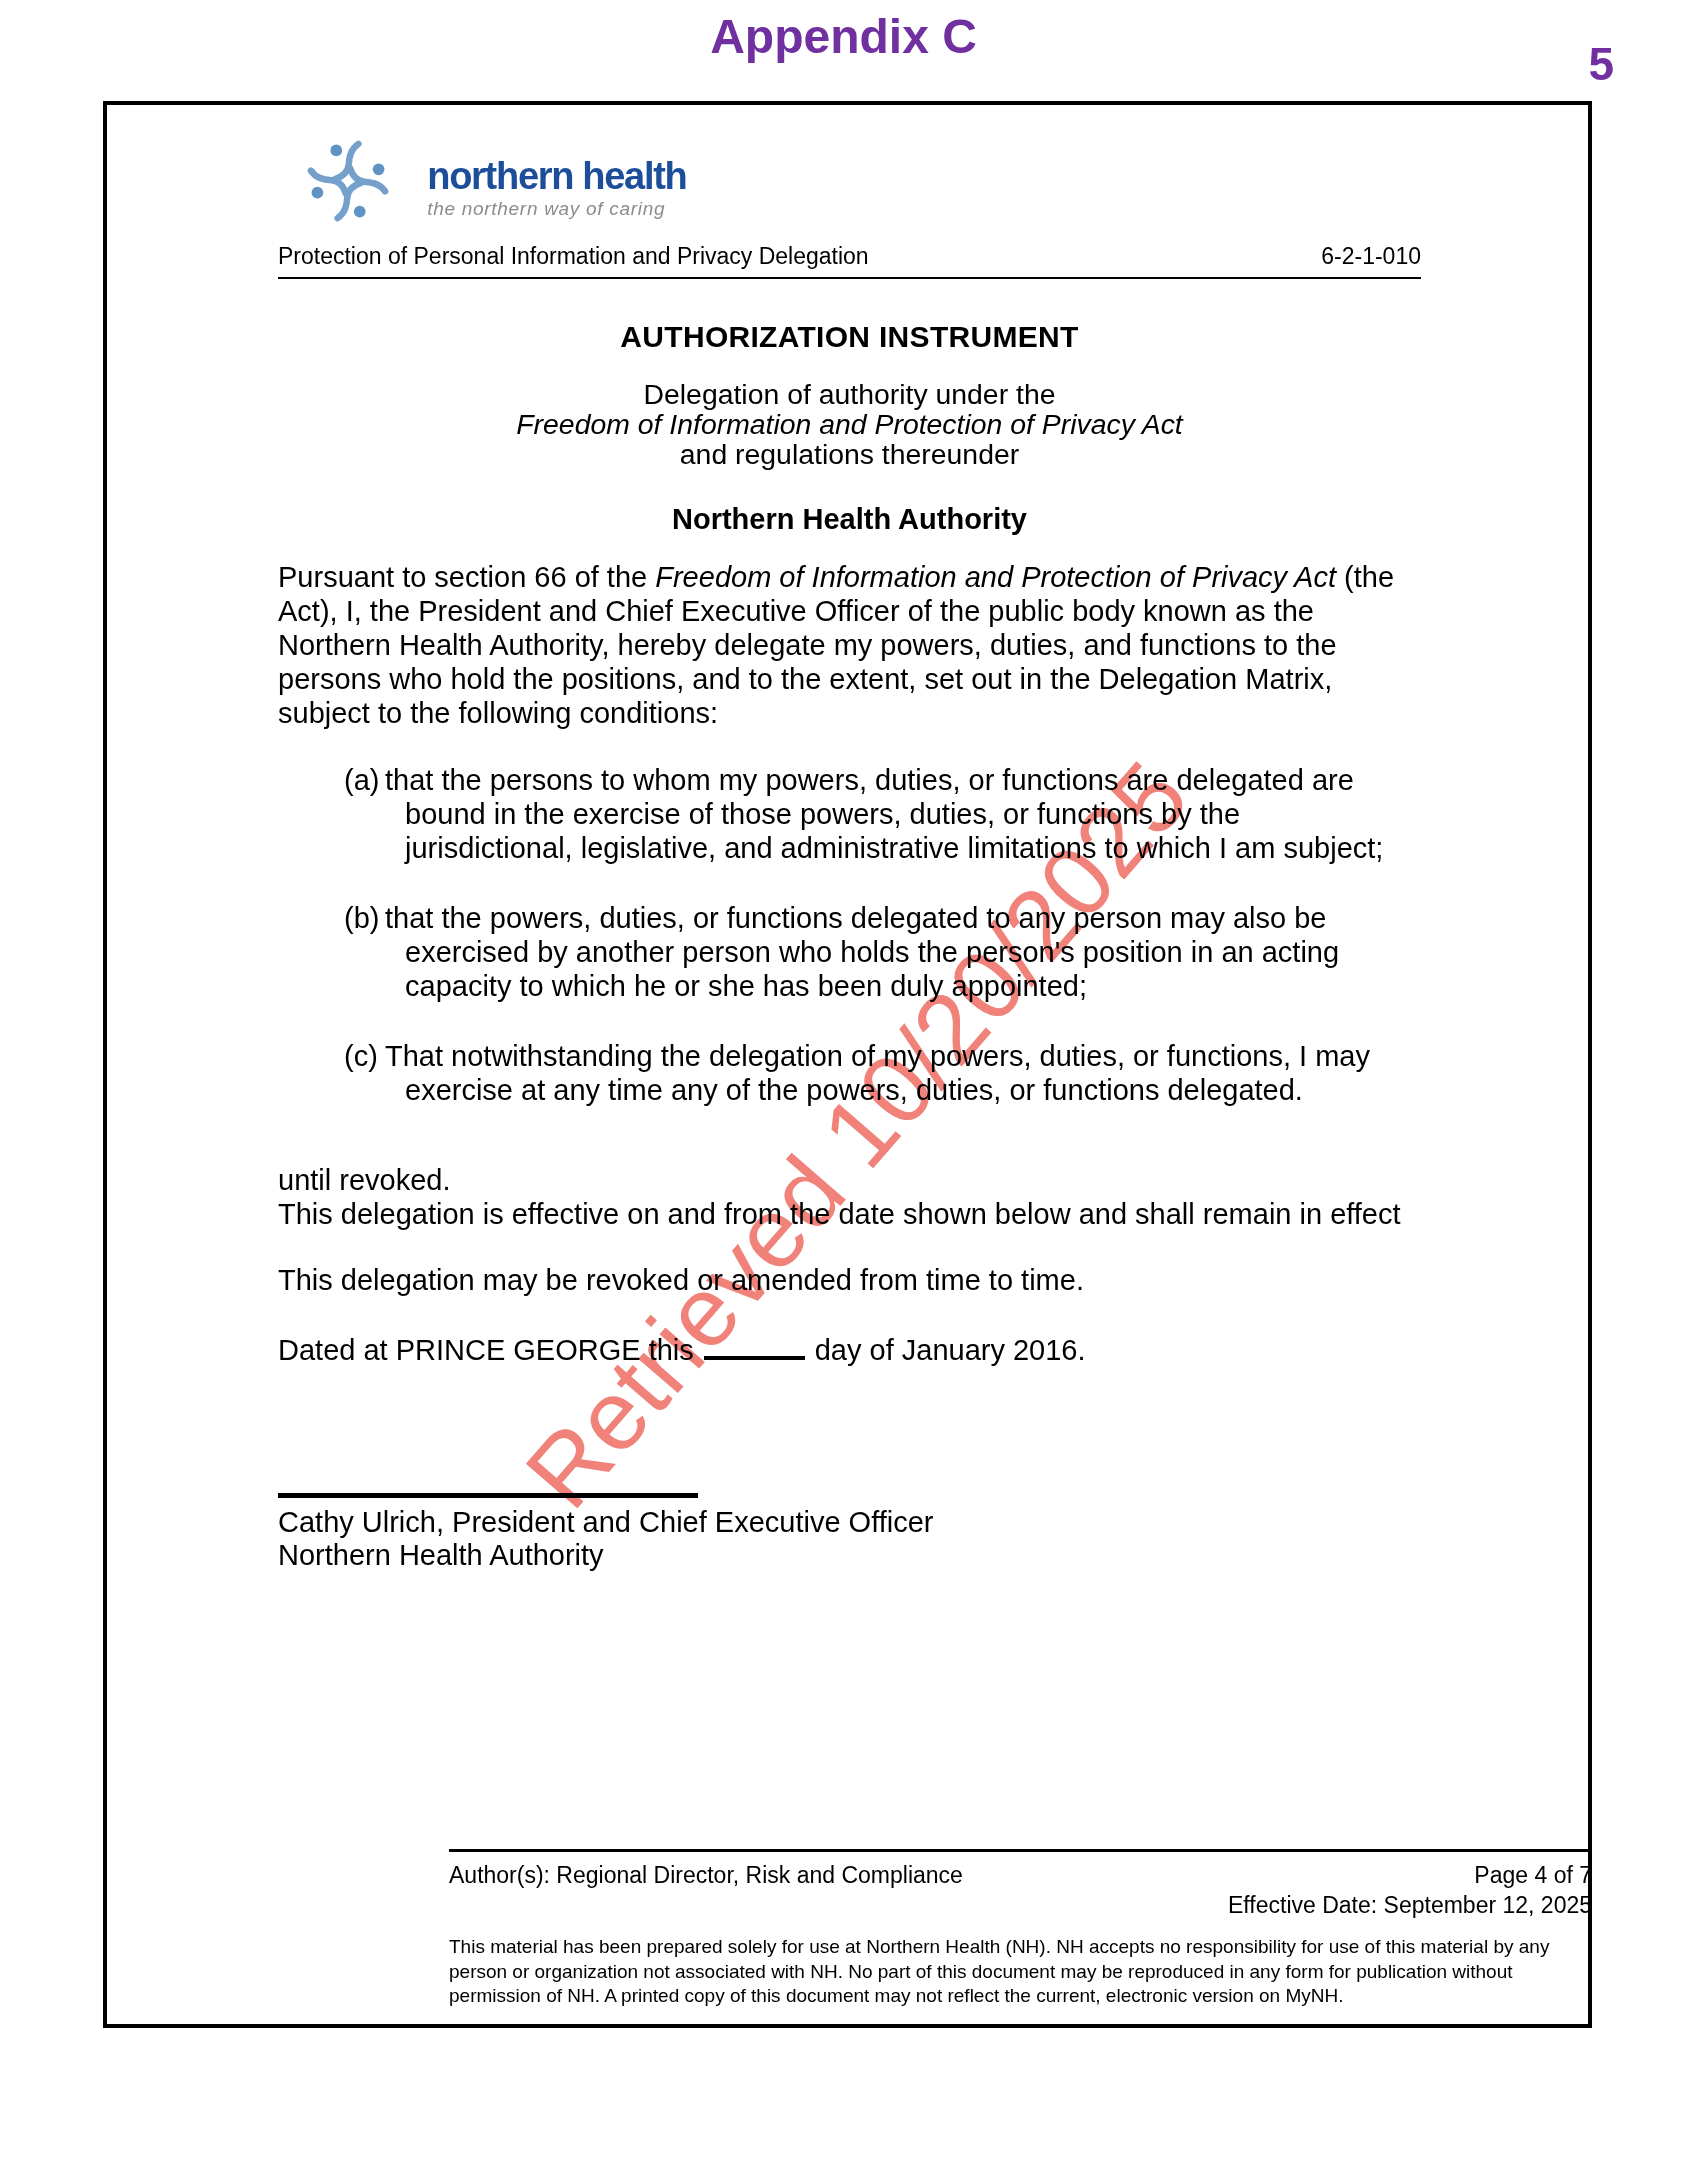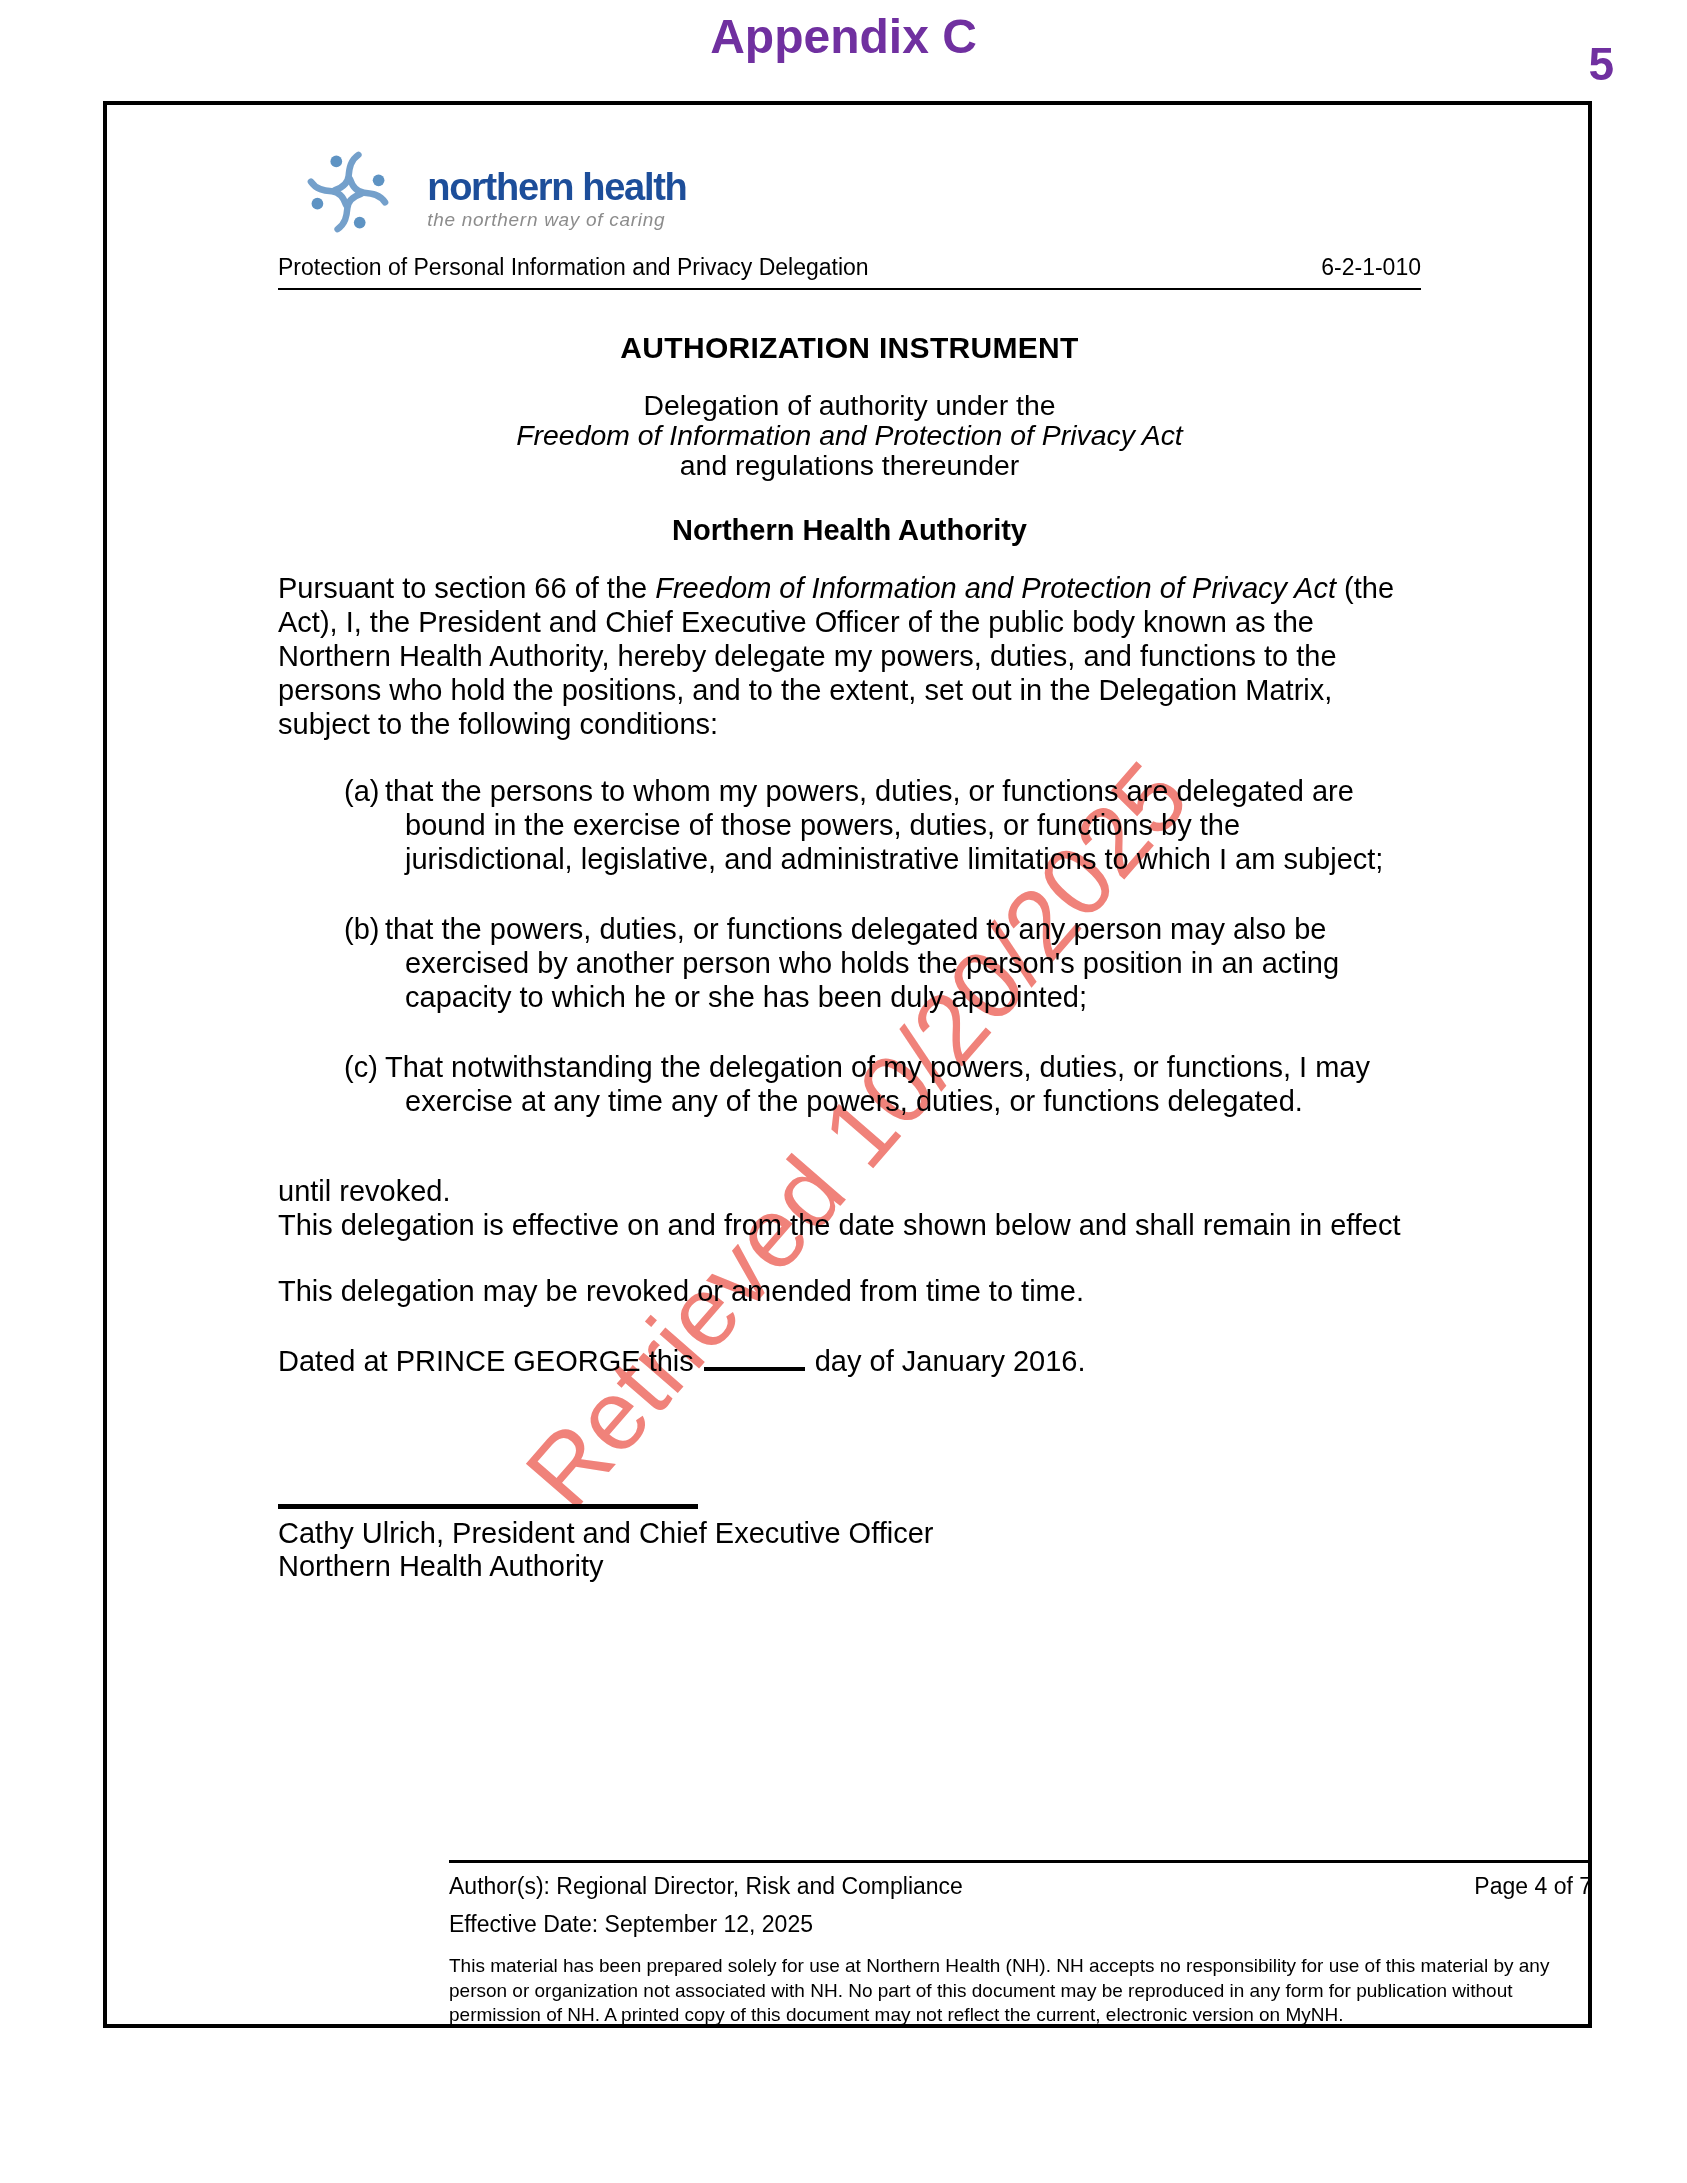--- a/index.html
+++ b/index.html
@@ -13,21 +13,21 @@
     font-size:48px; font-weight:bold; color:#7030a0; letter-spacing:0px;
   }
   .corner-page-num {
     position:absolute; top:37px; right:73px;
     font-size:46px; font-weight:bold; color:#7030a0;
   }
   .doc-box {
     position:absolute; left:103px; top:101px; width:1489px; height:1927px;
     border:4px solid #000; background:#fff;
   }
-  .content { position:absolute; left:171px; top:14px; width:1143px; }
+  .content { position:absolute; left:171px; top:3px; width:1143px; }
 
   
   .logo { margin-top:32px; display:flex; align-items:flex-start; }
   .logo svg { width:140px; height:82px; flex:none; }
   .logo-text { margin:17px 0 0 9.3px; }
   .wordmark { font-size:38px; font-weight:bold; color:#1d4e9a; letter-spacing:-1.3px; line-height:1; }
   .tagline { font-size:19px; font-style:italic; color:#8c8c8c; text-align:left; margin-top:2.6px; letter-spacing:0.7px; }
 
   
   .doc-header { display:flex; justify-content:space-between; align-items:flex-end; font-size:23px; margin-top:21px; }
@@ -57,21 +57,21 @@
     display:inline-block; width:101px; height:25px;
     border-bottom:4.6px solid #000; margin:0 9.3px 0 10.6px; vertical-align:baseline;
   }
   .sig-line { margin-top:126px; width:420px; height:4.6px; background:#000; }
   .sig-text { margin-top:8px; line-height:33px; }
 
   
   .footer { position:absolute; top:1741px; left:171px; width:1143px; }
   .footer-rule { height:2.6px; background:#000; }
   .footer-row { display:flex; justify-content:space-between; font-size:23px; margin-top:10.6px; }
-  .footer-line2 { font-size:23px; margin-top:11px; }
+  .footer-line2 { font-size:23px; margin-top:3px;text-align:right; }
   .disclaimer { margin-top:16px; font-size:19px; line-height:24.5px; }
   .disclaimer .ln { white-space:nowrap; }
 
   
   .watermark {
     position:absolute; left:750px; top:1030px;
     transform:translate(-50%,-50%) rotate(-49deg);
     font-size:99px; color:#f0827a; white-space:nowrap;
     mix-blend-mode:multiply; z-index:3; pointer-events:none;
   }

